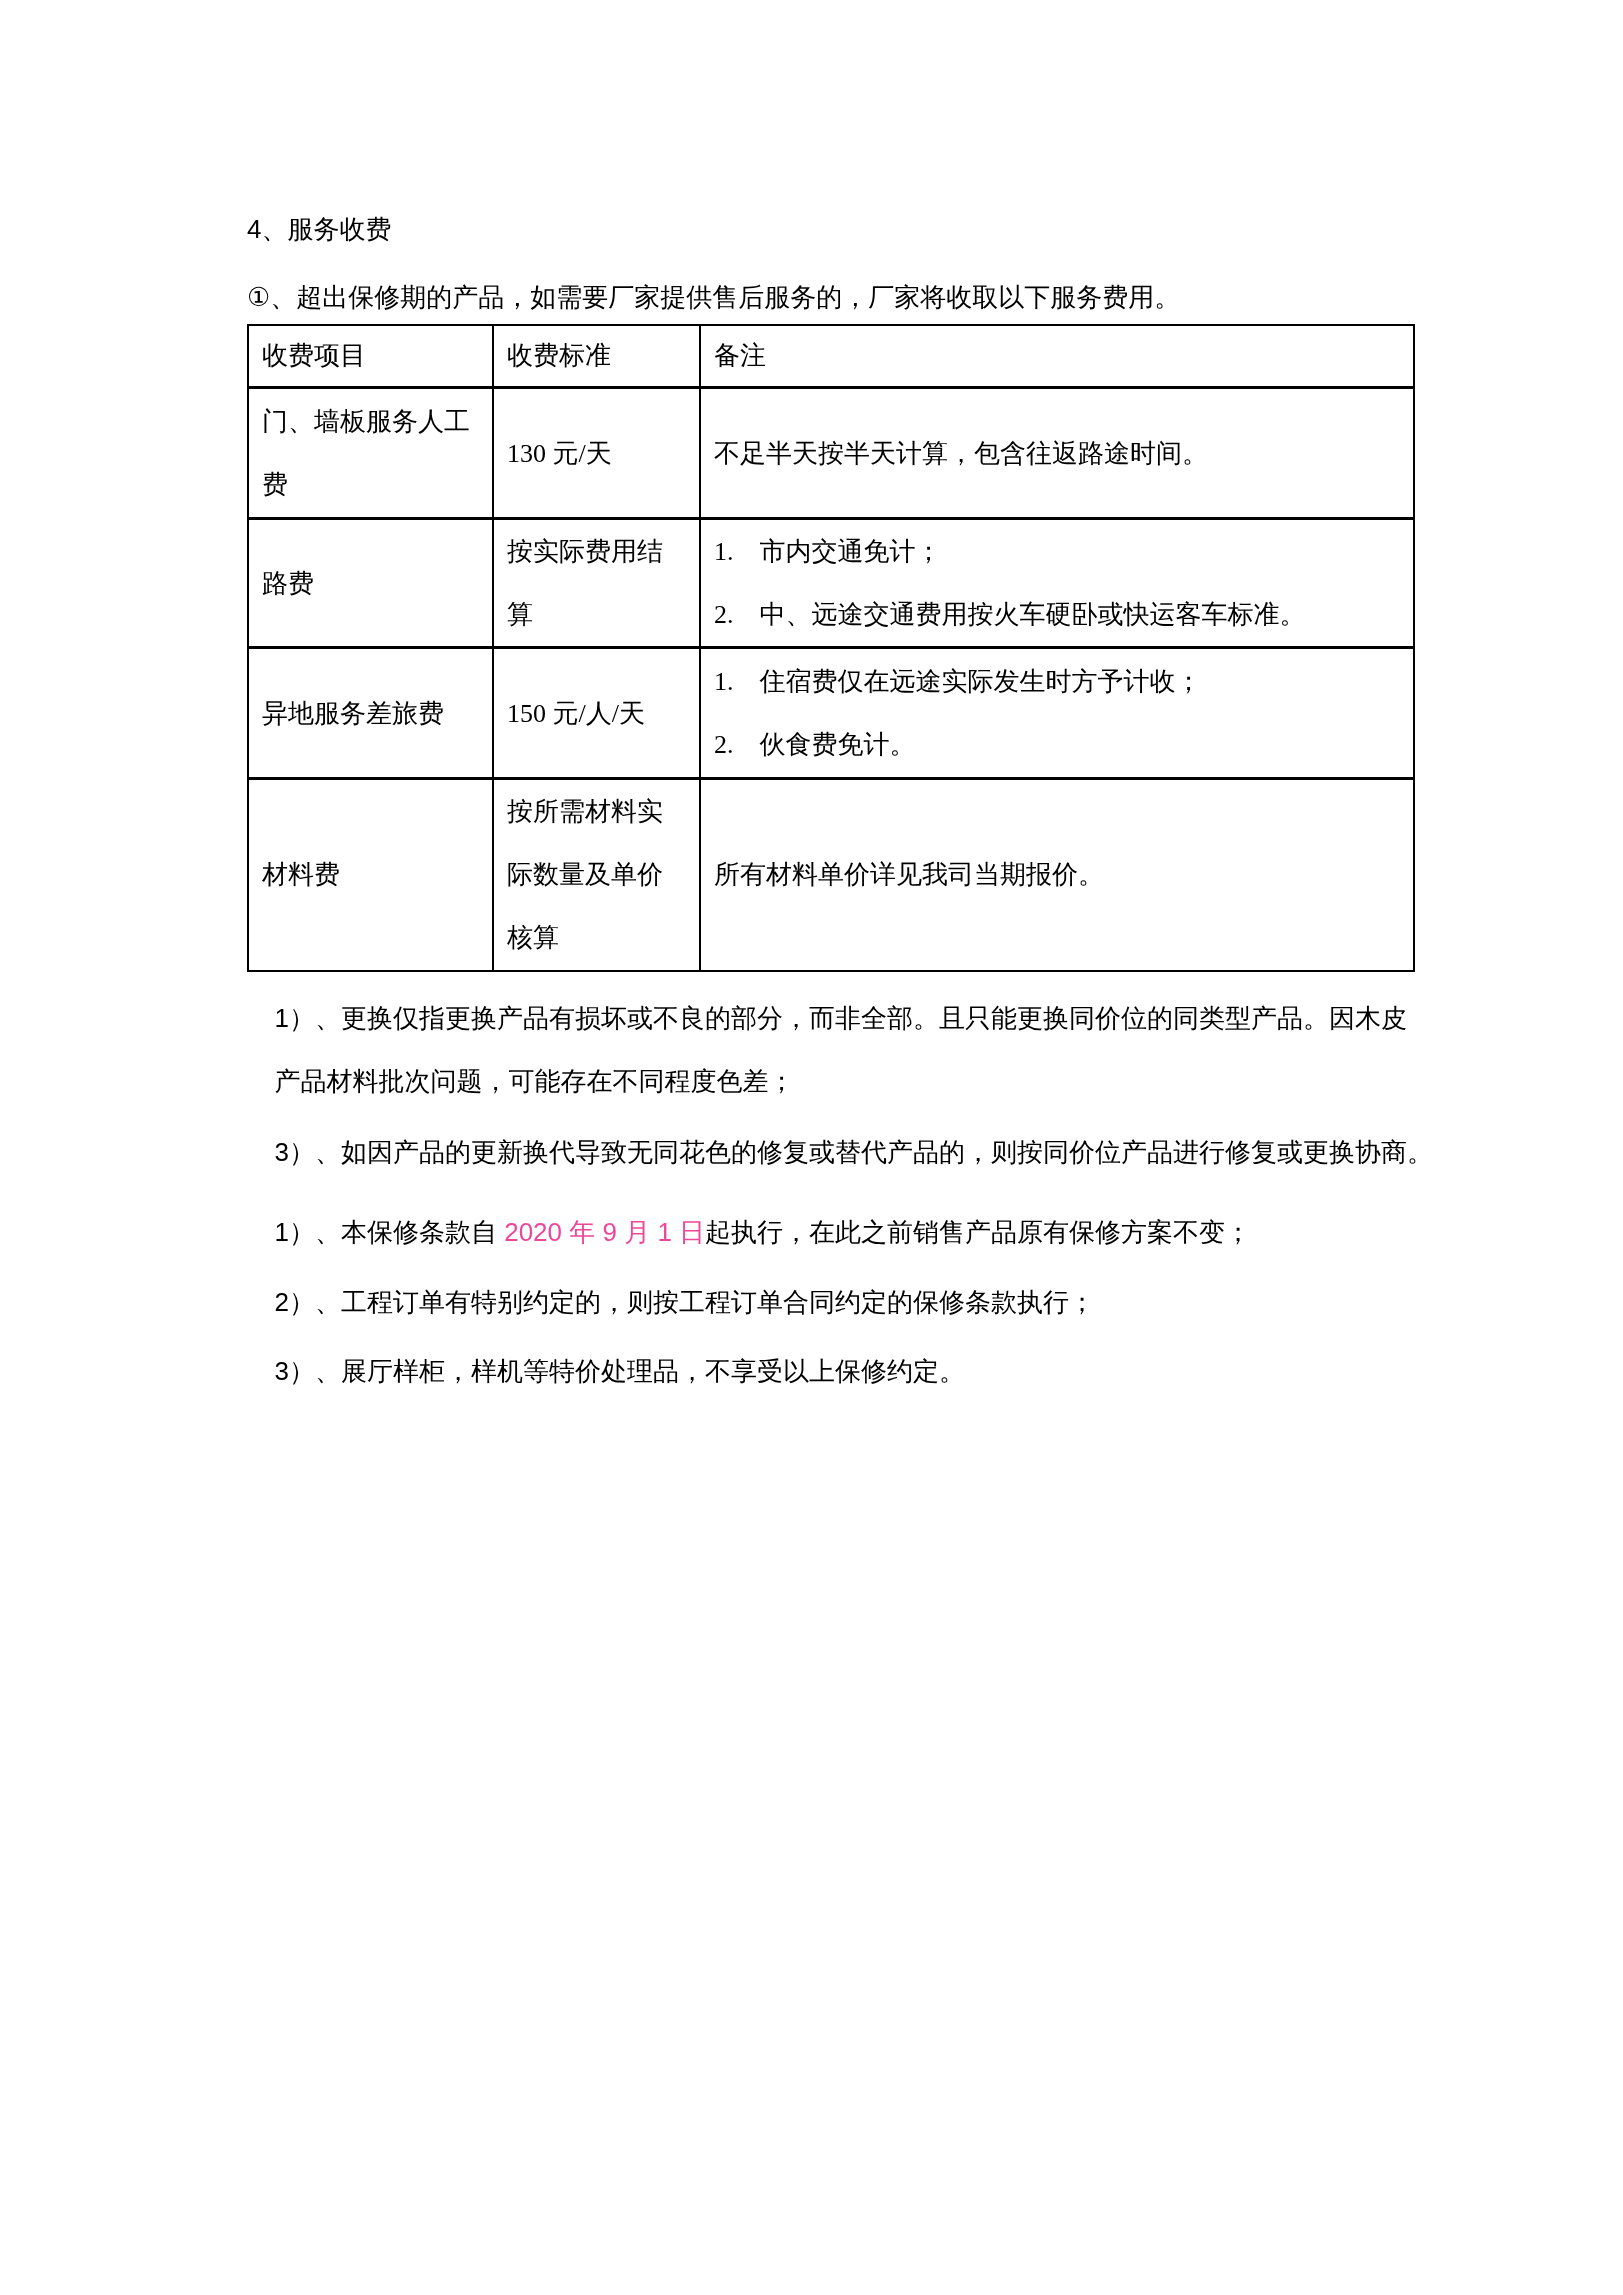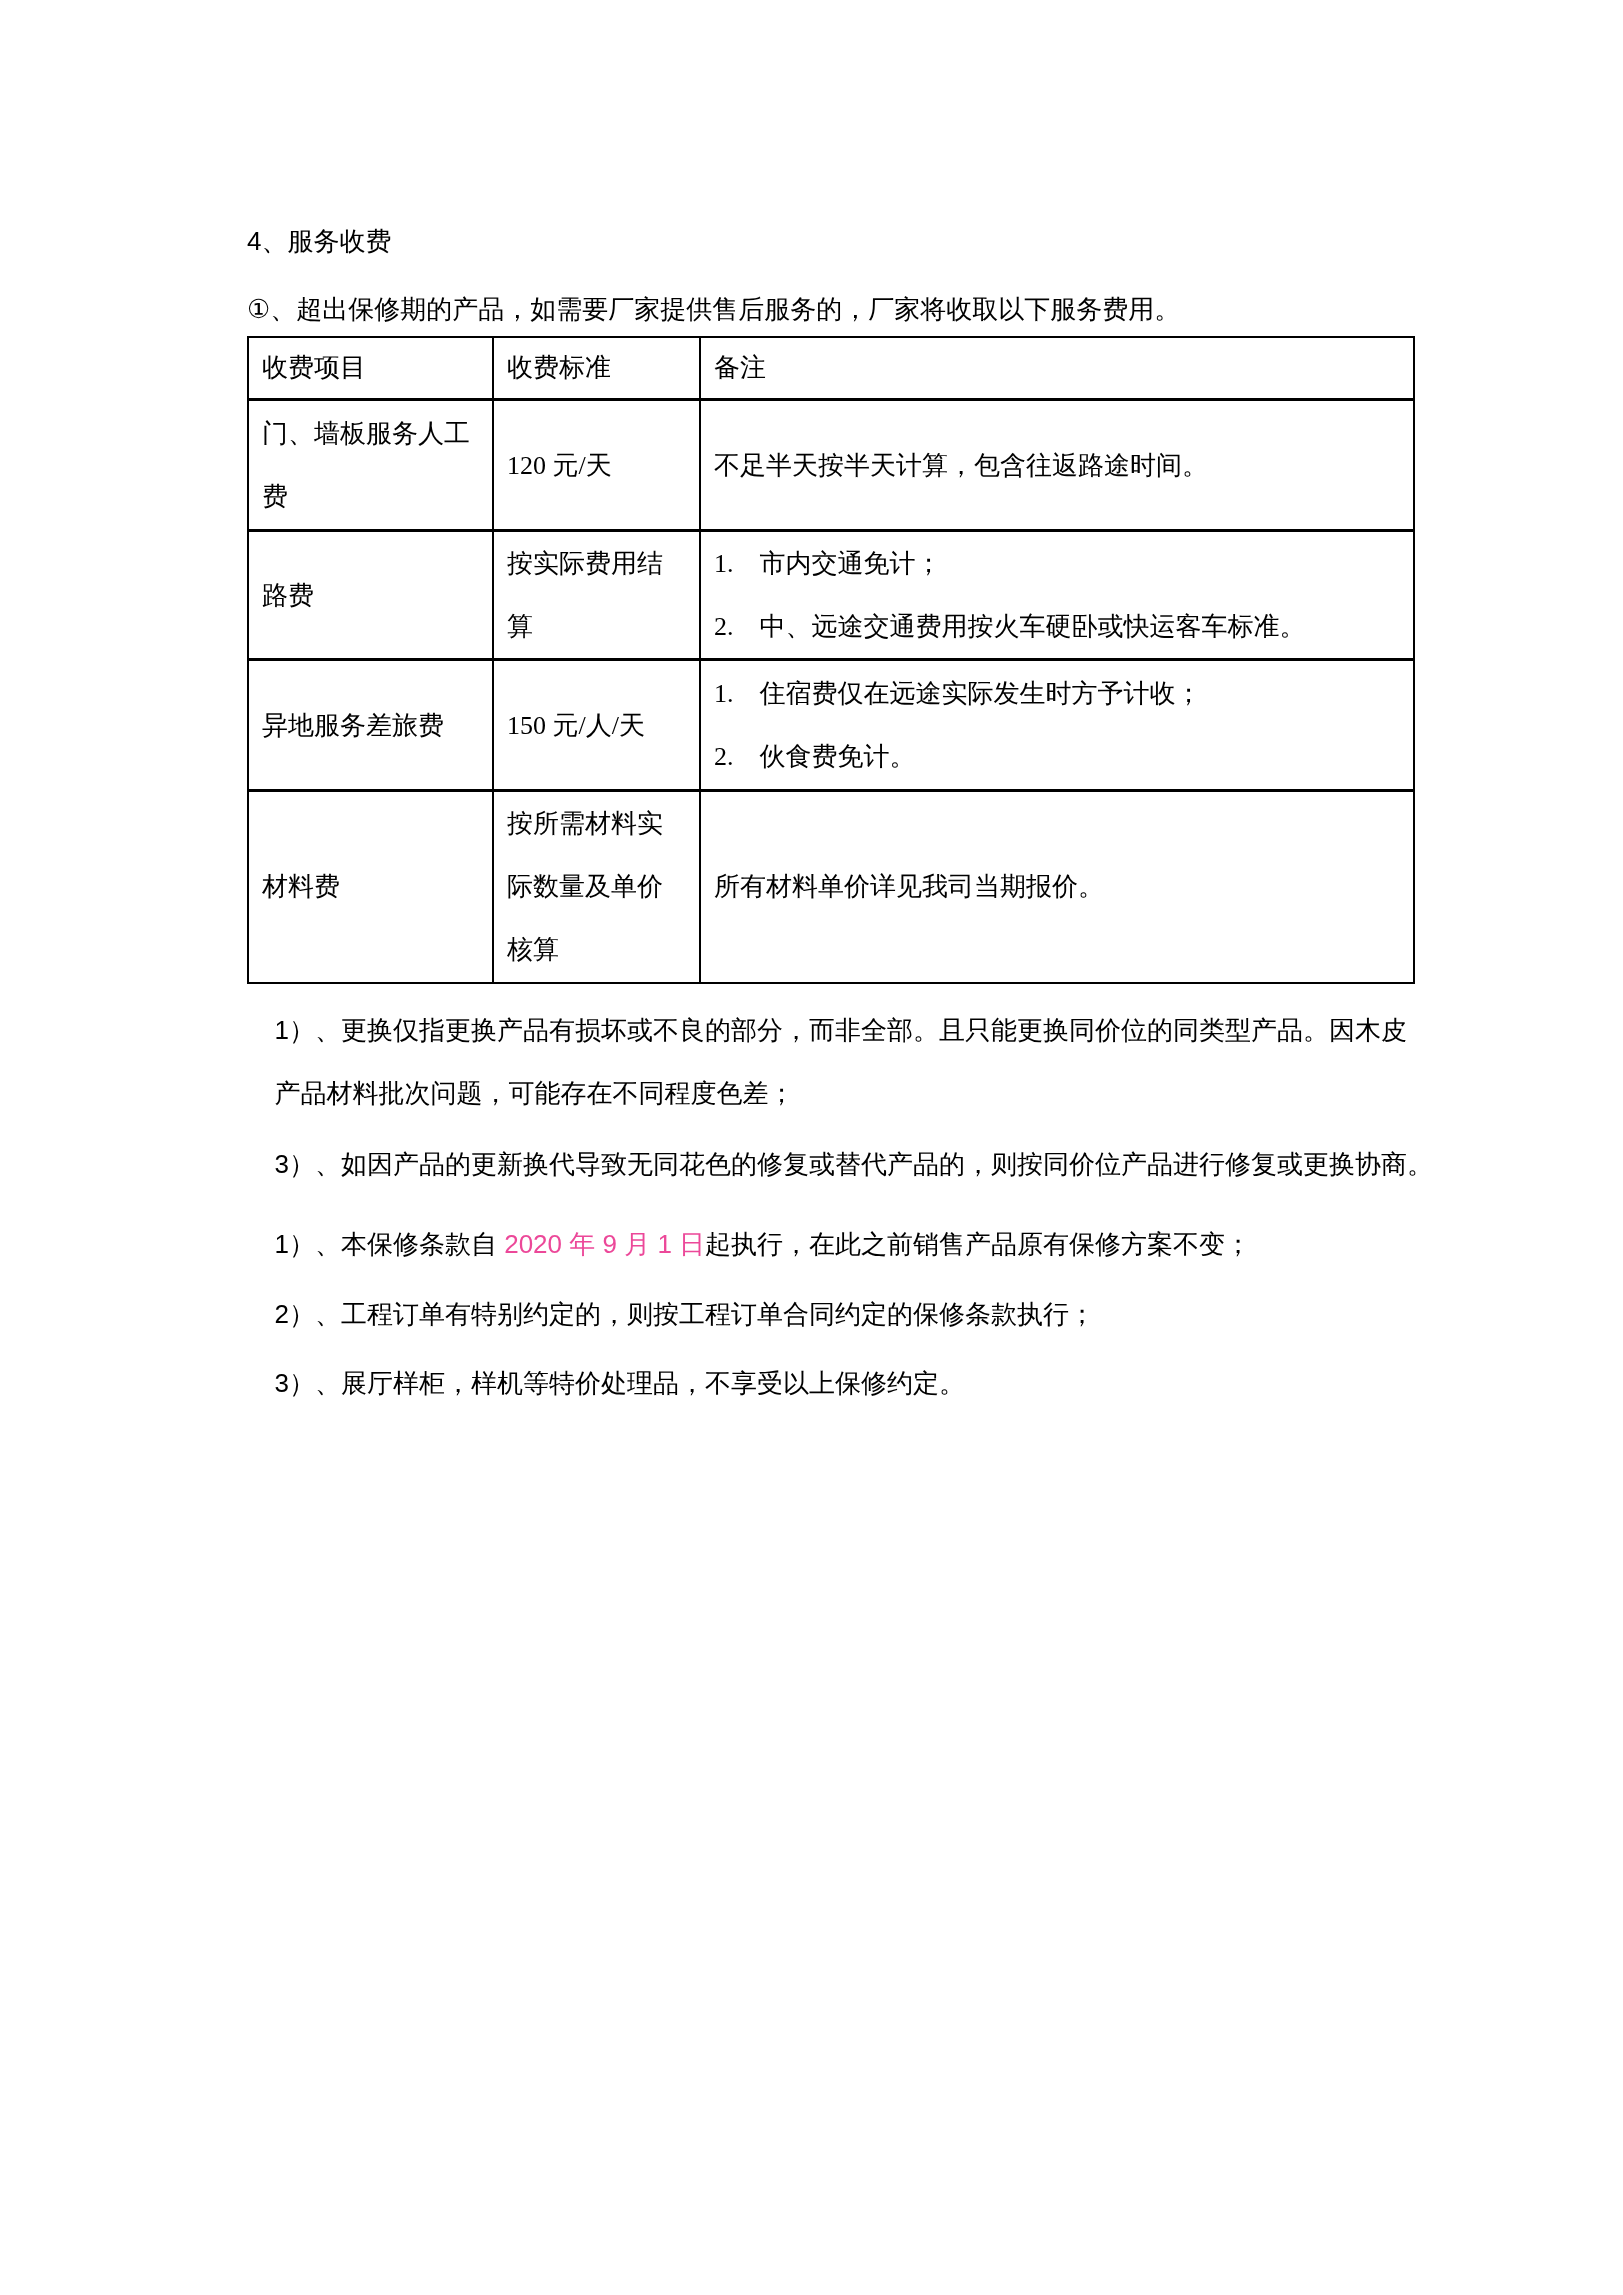--- a/index.html
+++ b/index.html
@@ -3,21 +3,21 @@
 <meta charset="utf-8">
 <style>
   html,body{margin:0;padding:0;background:#ffffff;}
   .page{
     position:relative;
     width:1623px;height:2295px;
     background:#ffffff;color:#000000;
     font-family:"Liberation Sans","DejaVu Sans",sans-serif;
     overflow:hidden;
   }
-  .content{position:absolute;left:247px;top:228px;width:1166px;}
+  .content{position:absolute;left:247px;top:216px;width:1166px;}
   .doc-title{font-size:26px;line-height:26px;margin:0 0 42px 0;white-space:pre-line;}
   .intro{font-size:26px;line-height:26px;margin:0 0 13.7px 0;white-space:pre-line;}
 
   table.fee-table{border-collapse:collapse;table-layout:fixed;width:1166px;font-family:Liberation Serif, serif;}
   col.c1{width:245px;} col.c2{width:207px;} col.c3{width:714px;}
   th,td{
     font-size:26px;font-weight:400;text-align:left;vertical-align:middle;
     padding:0 5.2px 0 13px;white-space:pre-line;color:#000;
   }
   th{border:2px solid #000;border-bottom-width:3.9px;line-height:26px;}
@@ -59,21 +59,21 @@
       <thead>
         <tr>
           <th>收费项目</th>
           <th>收费标准</th>
           <th>备注</th>
         </tr>
       </thead>
       <tbody>
         <tr>
           <td>门、墙板服务人工费</td>
-          <td>120 元/天</td>
+          <td>130 元/天</td>
           <td>不足半天按半天计算，包含往返路途时间。</td>
         </tr>
         <tr>
           <td>路费</td>
           <td>按实际费用结算</td>
           <td>1.　市内交通免计；
 2.　中、远途交通费用按火车硬卧或快运客车标准。</td>
         </tr>
         <tr>
           <td>异地服务差旅费</td>

